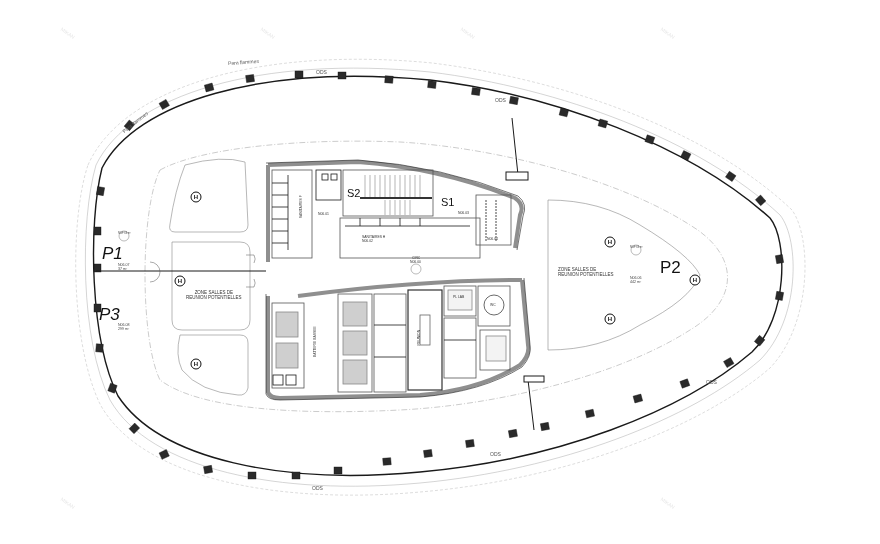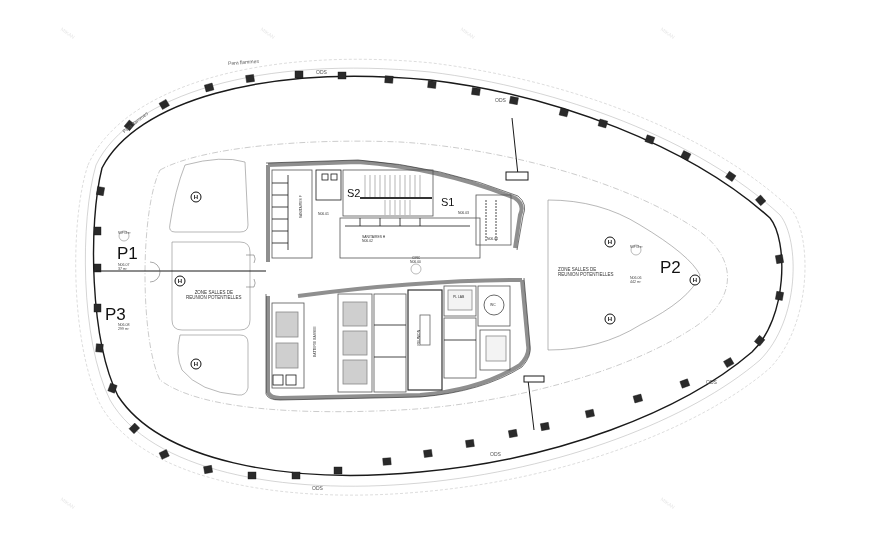--- a/index.html
+++ b/index.html
@@ -206,25 +206,25 @@
 
 <div class="lbl arc-lbl" style="left:228px; top:60px; transform:rotate(-4deg);">Para flammes</div>
 <div class="lbl arc-lbl" style="left:120px; top:120px; transform:rotate(-38deg);">Para flammes</div>
 <div class="lbl arc-lbl" style="left:316px; top:70px;">ODS</div>
 <div class="lbl arc-lbl" style="left:706px; top:380px;">ODS</div>
 <div class="lbl arc-lbl" style="left:490px; top:452px;">ODS</div>
 <div class="lbl arc-lbl" style="left:312px; top:486px;">ODS</div>
 <div class="lbl arc-lbl" style="left:495px; top:98px;">ODS</div>
 
 <div class="lbl zone-sub" style="left:118px; top:233px; font-size:2.6px;">NGF 69 m²</div>
-<div class="lbl zone-big" style="left:117px; top:245px;">P1</div>
+<div class="lbl zone-big" style="left:102px; top:245px;font-style:italic;">P1</div>
 <div class="lbl zone-sub" style="left:118px; top:264px;">N06.07</div>
 <div class="lbl zone-sub" style="left:118px; top:268px;">37 m²</div>
 
-<div class="lbl zone-big" style="left:105px; top:306px;">P3</div>
+<div class="lbl zone-big" style="left:99px; top:306px;font-style:italic;">P3</div>
 <div class="lbl zone-sub" style="left:118px; top:324px;">N06.08</div>
 <div class="lbl zone-sub" style="left:118px; top:328px;">299 m²</div>
 
 <div class="lbl zone-sub" style="left:630px; top:247px; font-size:2.6px;">NGF 69 m²</div>
 <div class="lbl zone-big" style="left:660px; top:259px;">P2</div>
 <div class="lbl zone-sub" style="left:630px; top:277px;">N06.06</div>
 <div class="lbl zone-sub" style="left:630px; top:281px;">442 m²</div>
 
 <div class="lbl zone-lbl" style="left:186px; top:291px;">
   <div>ZONE SALLES DE</div>

